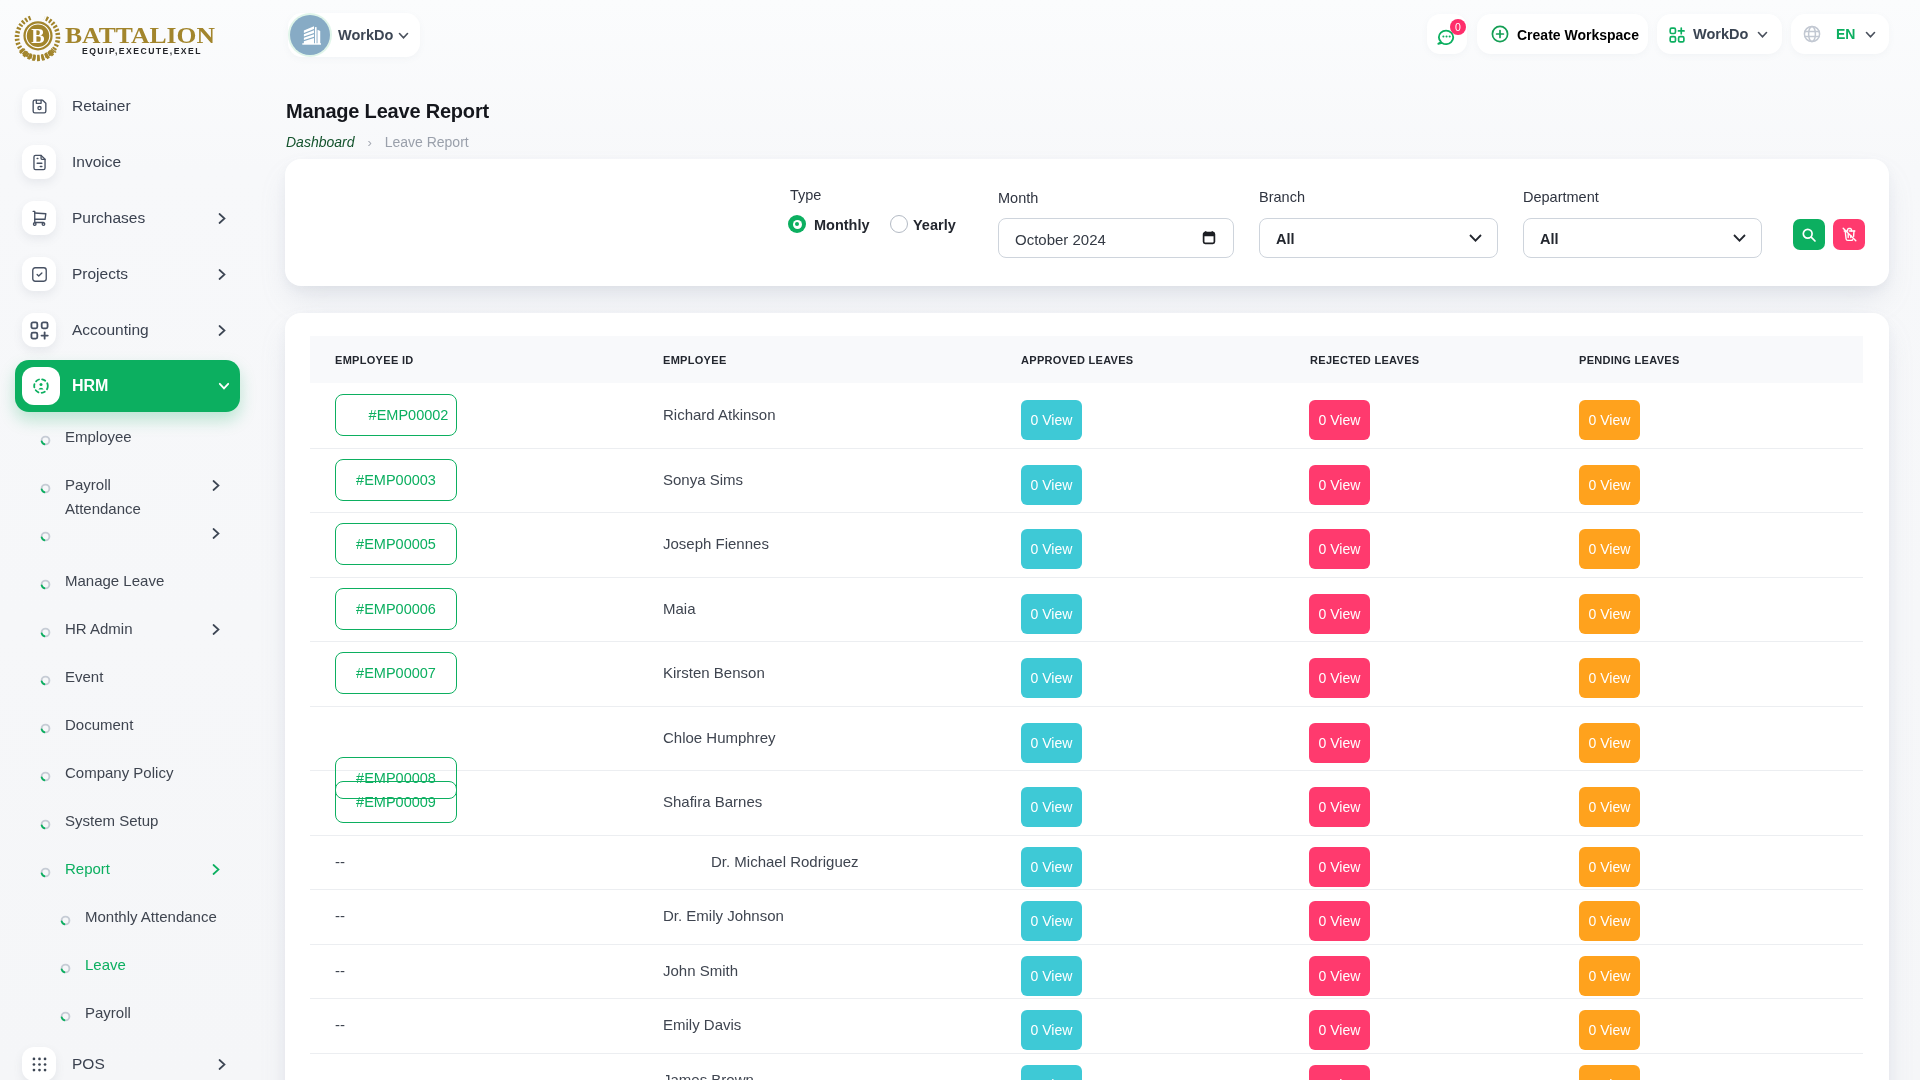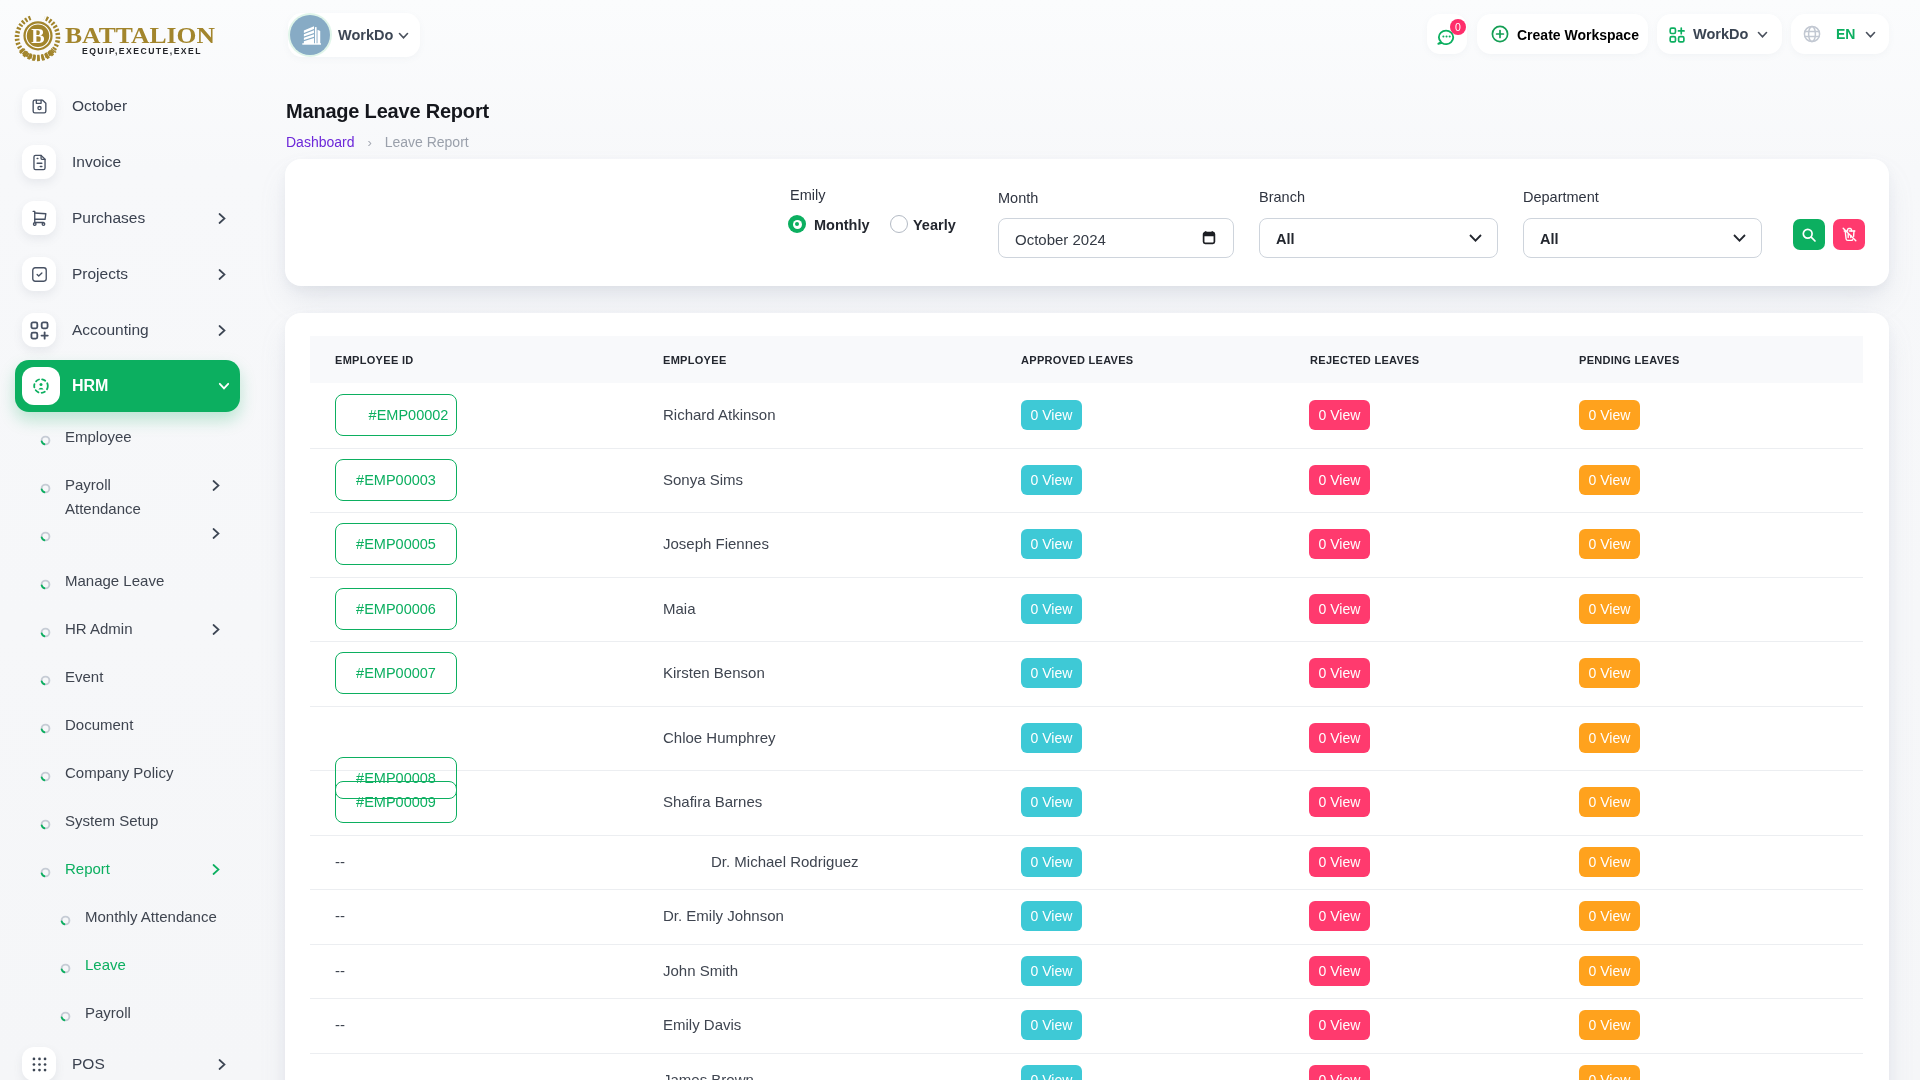--- a/index.html
+++ b/index.html
@@ -26,21 +26,21 @@
 .flabel { position:absolute; font-size:14.5px; color:#2f3440; }
 .finput { position:absolute; height:40px; background:#fff; border:1px solid #ced4dc; border-radius:8px; }
 .fbtn { position:absolute; width:32px; height:31px; border-radius:7px; display:flex; align-items:center; justify-content:center; }
 
 .thead { position:absolute; left:310px; top:336px; width:1553px; height:47px; background:#f8f9fb; }
 .th { position:absolute; font-size:11px; font-weight:bold; color:#23272f; letter-spacing:0.3px; top:354px; }
 .rowline { position:absolute; left:310px; width:1553px; height:1px; background:#eceef1; }
 .chip { position:absolute; left:335px; width:122px; height:42px; border:1px solid #0caf60; border-radius:8px; color:#0caf60; font-size:14.5px; display:flex; align-items:center; justify-content:center; }
 .ename { position:absolute; left:663px; font-size:15px; color:#3f4550; }
 .dash { position:absolute; left:335px; font-size:15px; color:#3f4550; }
-.badge { position:absolute; width:61px; height:30px; border-radius:6px; color:#fff; font-size:14px; display:flex; align-items:center; justify-content:center; }
+.badge { position:absolute; width:61px; height:40px; border-radius:6px; color:#fff; font-size:14px; display:flex; align-items:center; justify-content:center; }
 .b1 { left:1021px; background:#3ec9d6; }
 .b2 { left:1309px; background:#ff3a6e; }
 .b3 { left:1579px; background:#ffa21d; }
 </style>
 </head>
 <body>
 
 <div id="sidebar">
 <svg class="abs" style="left:8px; top:8px;" width="230" height="56" viewBox="0 0 230 56">
   <g>
@@ -54,21 +54,21 @@
   <text x="57" y="34.5" font-family="Liberation Serif, serif" font-weight="bold" font-size="24" fill="#a2852c" textLength="150" lengthAdjust="spacingAndGlyphs">BATTALION</text>
   <text x="74" y="45.5" font-family="Liberation Sans, sans-serif" font-weight="bold" font-size="9.5" fill="#23252a" letter-spacing="1.6" textLength="120" lengthAdjust="spacingAndGlyphs">EQUIP,EXECUTE,EXEL</text>
 </svg>
 <div class="icon-sq" style="top:89px;">
       <svg width="19" height="19" viewBox="0 0 24 24" fill="none" stroke="#475163" stroke-width="1.7" stroke-linecap="round" stroke-linejoin="round">
         <path d="M6 4h10l4 4v10a2 2 0 0 1 -2 2h-12a2 2 0 0 1 -2 -2v-12a2 2 0 0 1 2 -2"></path>
         <circle cx="12" cy="14" r="2"></circle>
         <path d="M14 4v4h-6v-4"></path>
       </svg>
     </div>
-<div class="mi-label" style="top:97px;">October</div>
+<div class="mi-label" style="top:97px;">Retainer</div>
 <div class="icon-sq" style="top:145px;">
       <svg width="19" height="19" viewBox="0 0 24 24" fill="none" stroke="#475163" stroke-width="1.7" stroke-linecap="round" stroke-linejoin="round">
         <path d="M14 3v4a1 1 0 0 0 1 1h4"></path>
         <path d="M17 21h-10a2 2 0 0 1 -2 -2v-14a2 2 0 0 1 2 -2h7l5 5v11a2 2 0 0 1 -2 2z"></path>
         <path d="M9 7h1"></path>
         <path d="M9 13h6"></path>
         <path d="M13 17h2"></path>
       </svg>
     </div>
 <div class="mi-label" style="top:153px;">Invoice</div>
@@ -273,28 +273,28 @@
     <line x1="1.4" y1="11.5" x2="16.6" y2="11.5"></line>
   </svg>
   <div class="abs" style="left:1836px; top:26px; font-size:14px; font-weight:bold; color:#0caf60;">EN</div>
   <svg class="abs" style="left:1865px; top:31px;" width="11" height="8" viewBox="0 0 11 8" fill="none" stroke="#49505c" stroke-width="1.6" stroke-linecap="round">
       <path d="M1.5 1.5 L5.5 5.8 L9.5 1.5"></path>
     </svg>
 </div>
 
 <div class="abs" style="left:286px; top:100px; font-size:20px; font-weight:bold; letter-spacing:-0.2px; color:#14161c;">Manage Leave Report</div>
 <div class="abs" style="left:286px; top:134px; font-size:14px;">
-  <span style="color:#6d28d9;">Dashboard</span>
+  <span style="color:#14532d;font-style:italic;">Dashboard</span>
   <span style="color:#a6abb5; margin:0 9px; font-size:13px;">›</span>
   <span style="color:#9aa0ab;">Leave Report</span>
 </div>
 
 <div class="card" style="top:159px; height:127px;"></div>
 <div id="filters">
-  <div class="flabel" style="left:790px; top:187px;">Emily</div>
+  <div class="flabel" style="left:790px; top:187px;">Type</div>
 
   <div class="abs" style="left:788px; top:215px; width:18px; height:18px; border-radius:50%; background:#0caf60;"></div>
   <div class="abs" style="left:792.5px; top:219.5px; width:9px; height:9px; border-radius:50%; background:#fff;"></div>
   <div class="abs" style="left:795px; top:222px; width:4px; height:4px; border-radius:50%; background:#0caf60;"></div>
   <div class="abs" style="left:814px; top:217px; font-size:14.5px; font-weight:bold; color:#23272f;">Monthly</div>
 
   <div class="abs" style="left:890px; top:215px; width:18px; height:18px; border-radius:50%; background:#fff; border:1.5px solid #b3bac4;"></div>
   <div class="abs" style="left:913px; top:217px; font-size:14.5px; font-weight:bold; color:#23272f;">Yearly</div>
 
   <div class="flabel" style="left:998px; top:190px;">Month</div>

